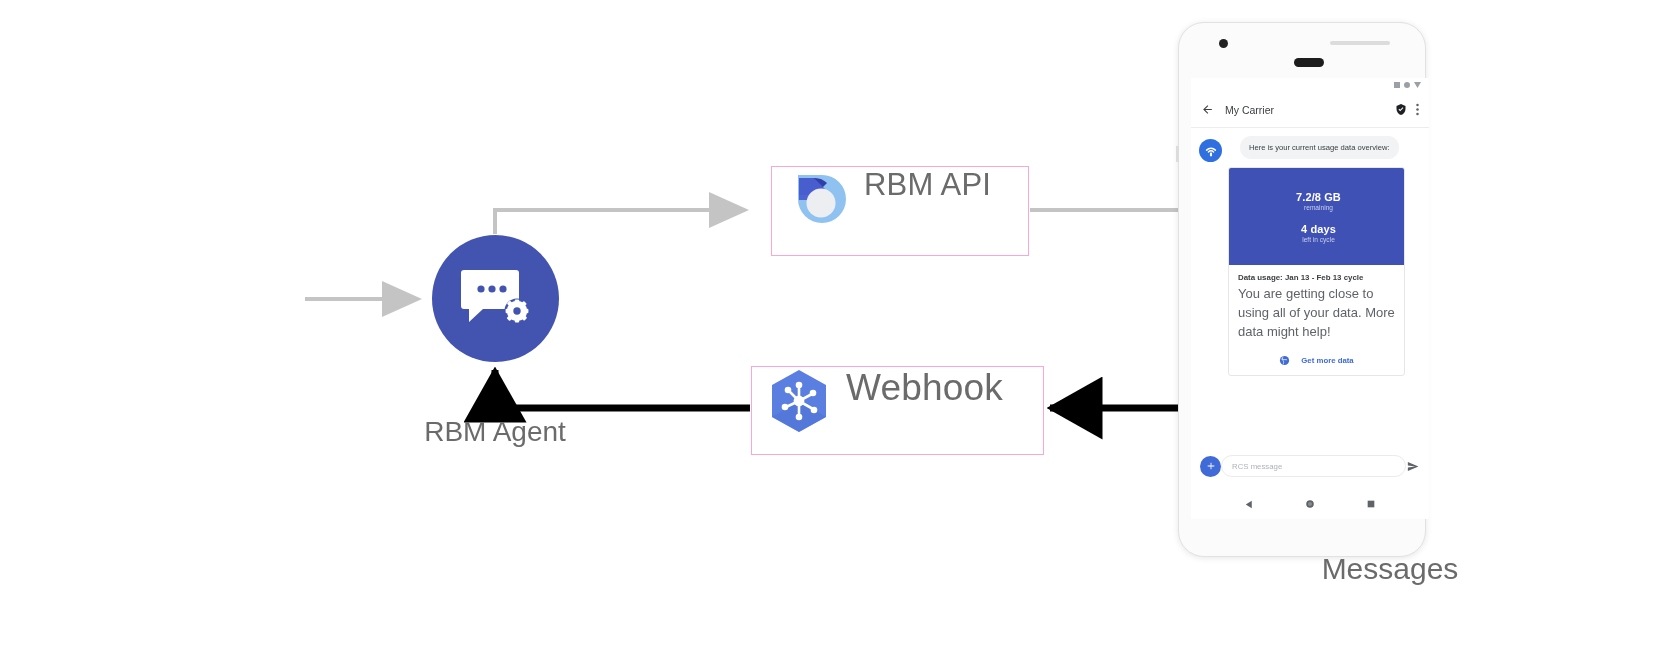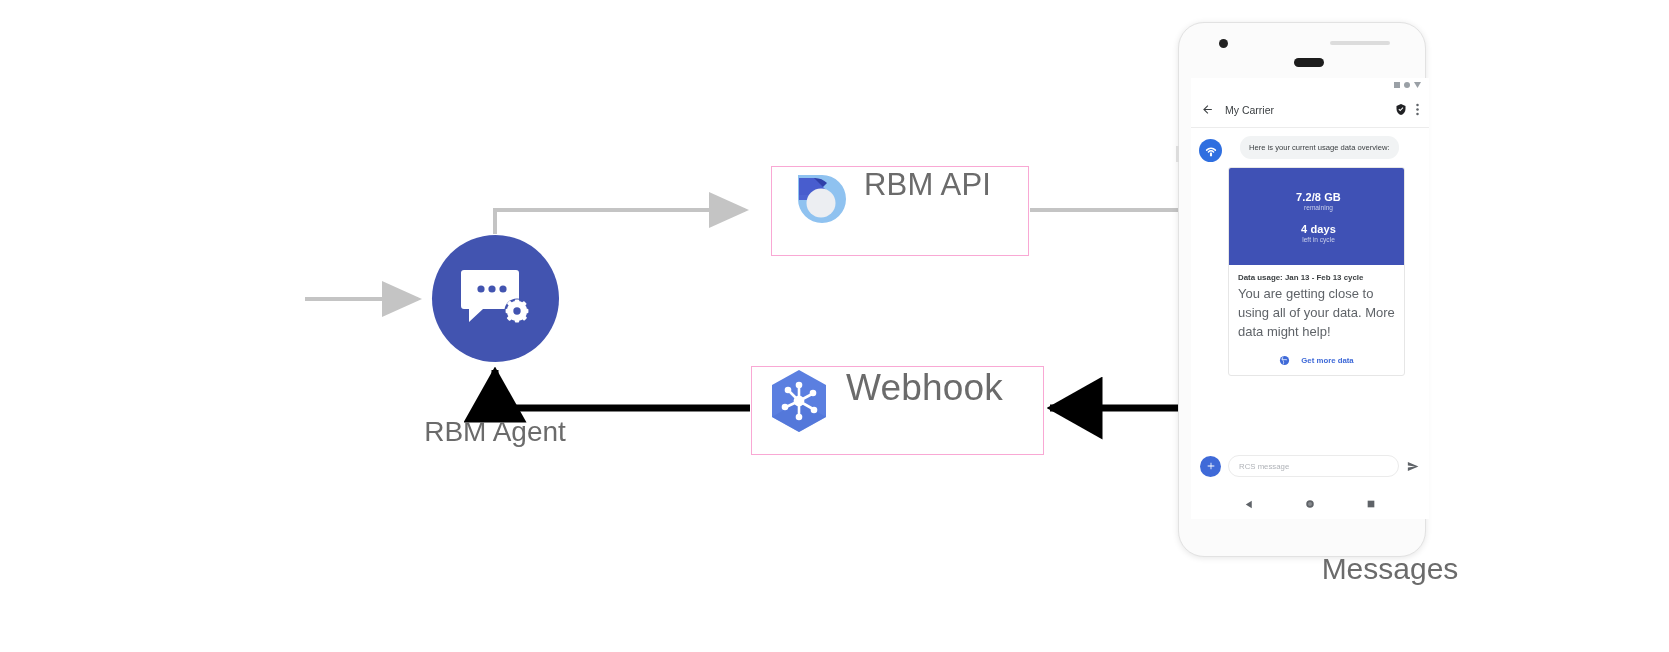--- a/index.html
+++ b/index.html
@@ -236,21 +236,20 @@
     display: flex; align-items: center; justify-content: center;
     gap: 11px;
     padding: 9px 0 9px 0;
     color: #3f6ad8; font-size: 7.8px; font-weight: 700;
   }
   
   .composer {
     position: absolute;
     left: 0; right: 0; bottom: 36px;
     display: flex; align-items: center;
-    gap: 7px;
     padding: 0 9px;
     height: 34px;
     background: #ffffff;
   }
   .plus-btn {
     width: 21px; height: 21px; border-radius: 50%;
     background: #3f6ad8;
     display: flex; align-items: center; justify-content: center;
     flex: 0 0 auto;
   }

